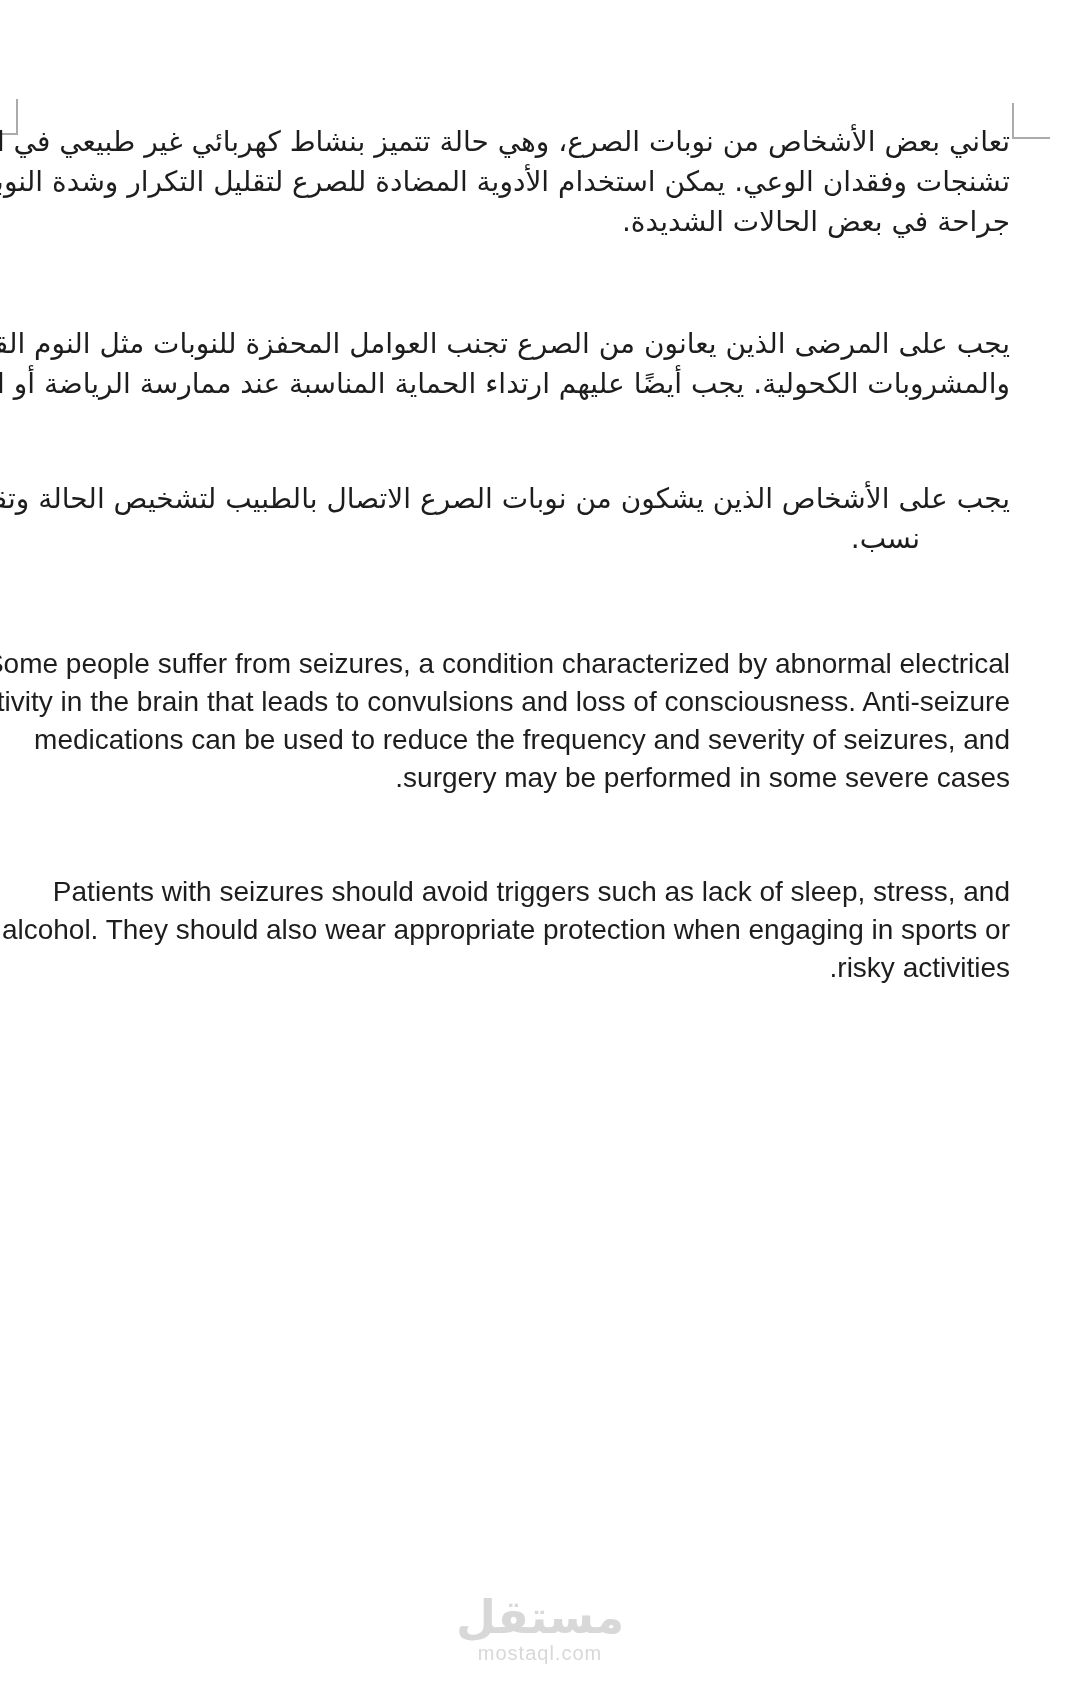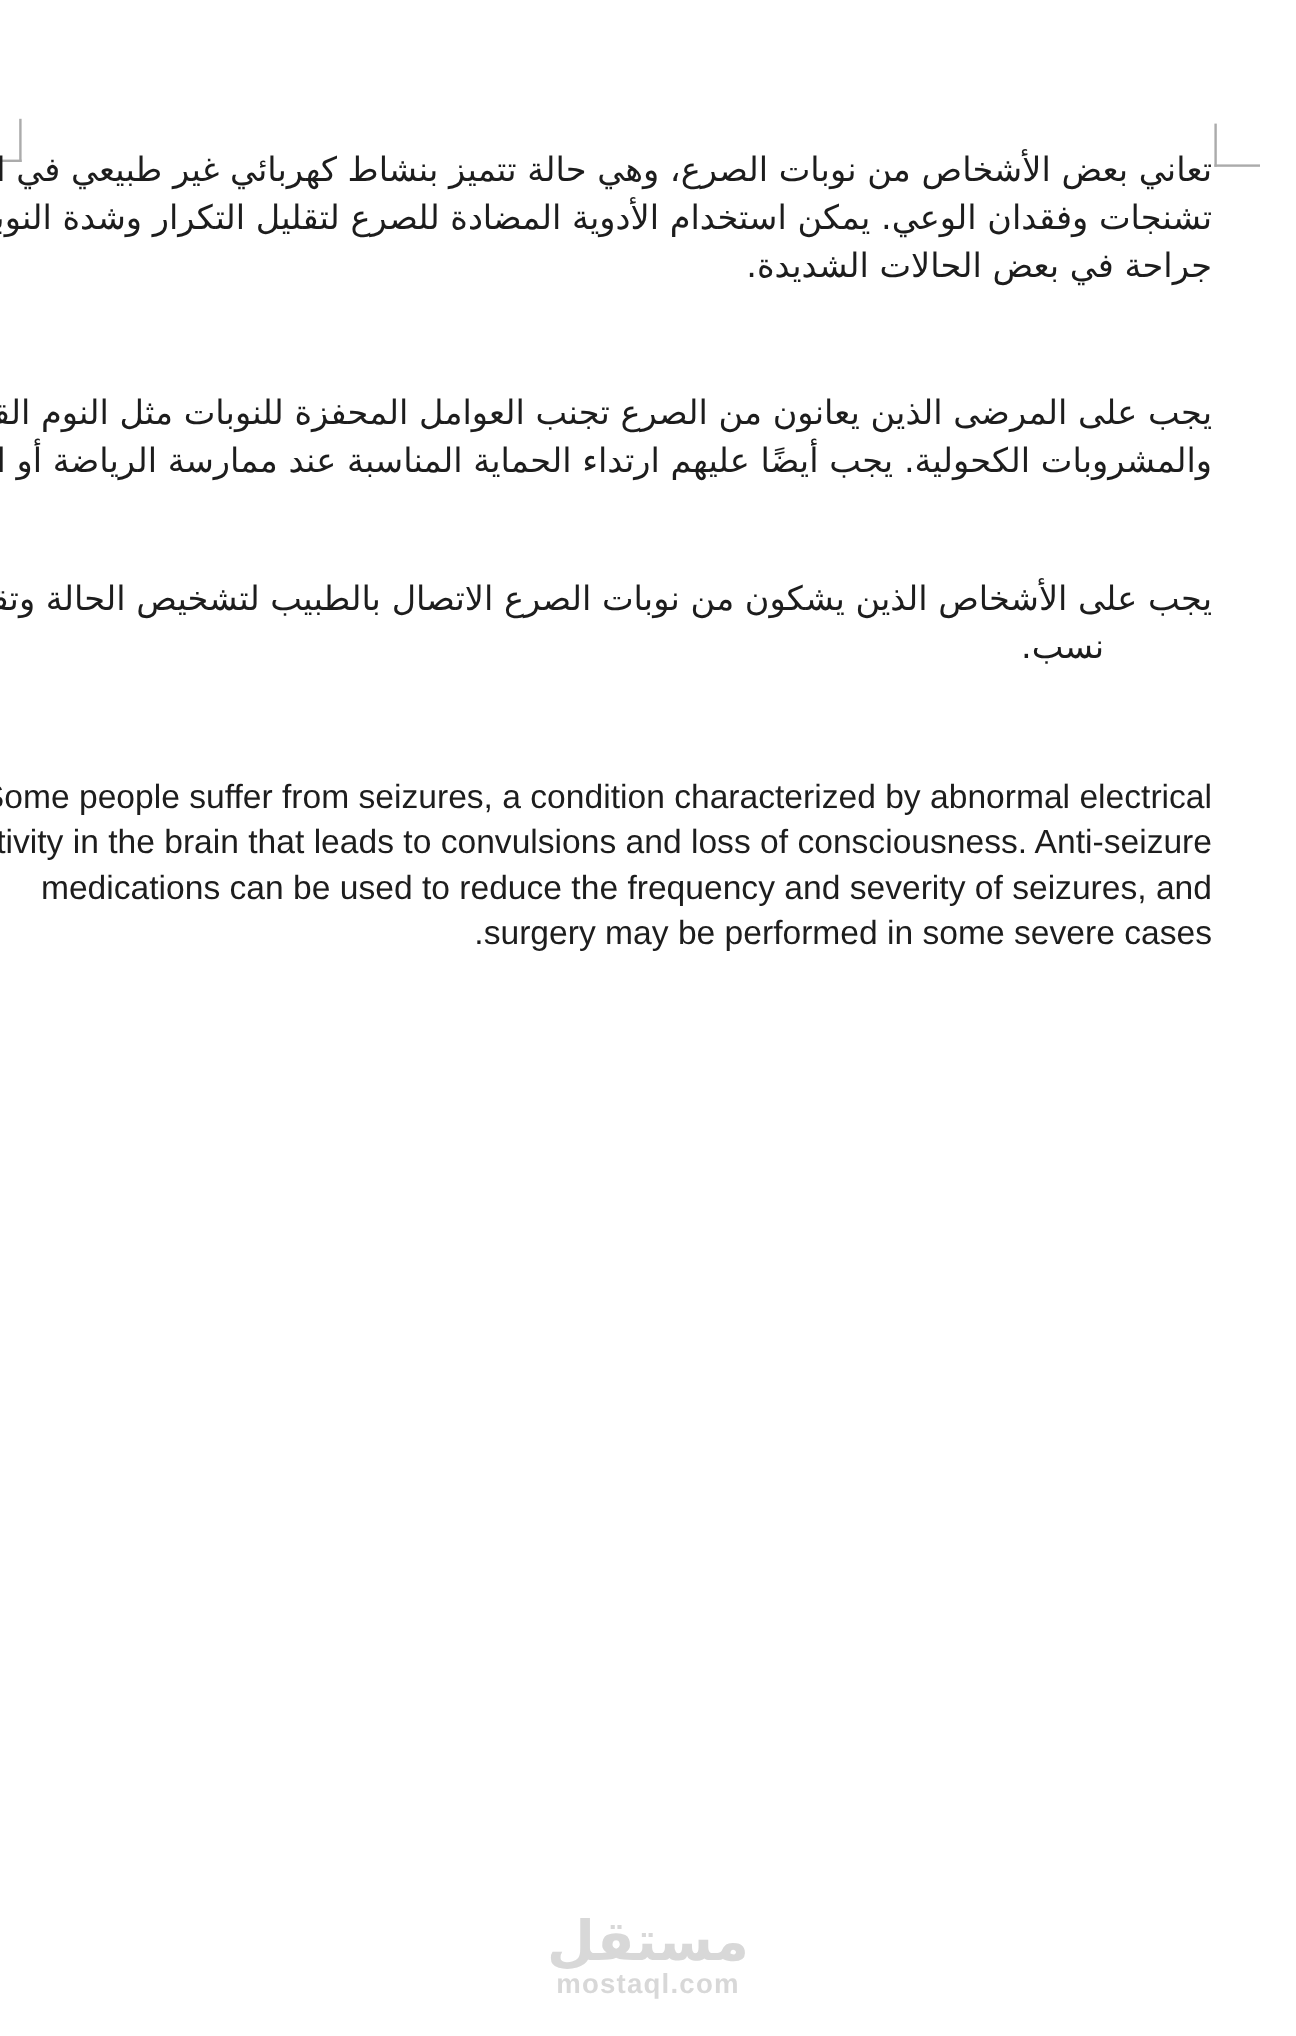--- a/index.html
+++ b/index.html
@@ -77,22 +77,22 @@
   }
   .wm-logo {
     font-family: "DejaVu Sans", sans-serif;
     font-weight: bold;
     font-size: 46px;
     line-height: 46px;
     direction: rtl;
   }
   .wm-site {
     font-family: "Liberation Sans", "DejaVu Sans", sans-serif;
-    font-weight: bold;
-    font-size: 23px;
+    font-weight: normal;
+    font-size: 20px;
     line-height: 24px;
     letter-spacing: 1px;
     margin-top: 1px;
   }
 </style>
 </head>
 <body>
 
 <div class="page">
 
@@ -115,20 +115,25 @@
     <span class="line line-indent">نسب.</span>
   </div>
 
   <div class="para en en1">
     <span class="line">Some people suffer from seizures, a condition characterized by abnormal electrical</span>
     <span class="line">activity in the brain that leads to convulsions and loss of consciousness. Anti-seizure</span>
     <span class="line">medications can be used to reduce the frequency and severity of seizures, and</span>
     <span class="line">.surgery may be performed in some severe cases</span>
   </div>
 
+  <div class="para en en2">
+    <span class="line">Patients with seizures should avoid triggers such as lack of sleep, stress, and</span>
+    <span class="line">alcohol. They should also wear appropriate protection when engaging in sports or</span>
+    <span class="line">.risky activities</span>
+  </div>
 
 
   <div class="watermark">
     <div class="wm-logo">مستقل</div>
     <div class="wm-site">mostaql.com</div>
   </div>
 
 </div>
 
 </body></html>

